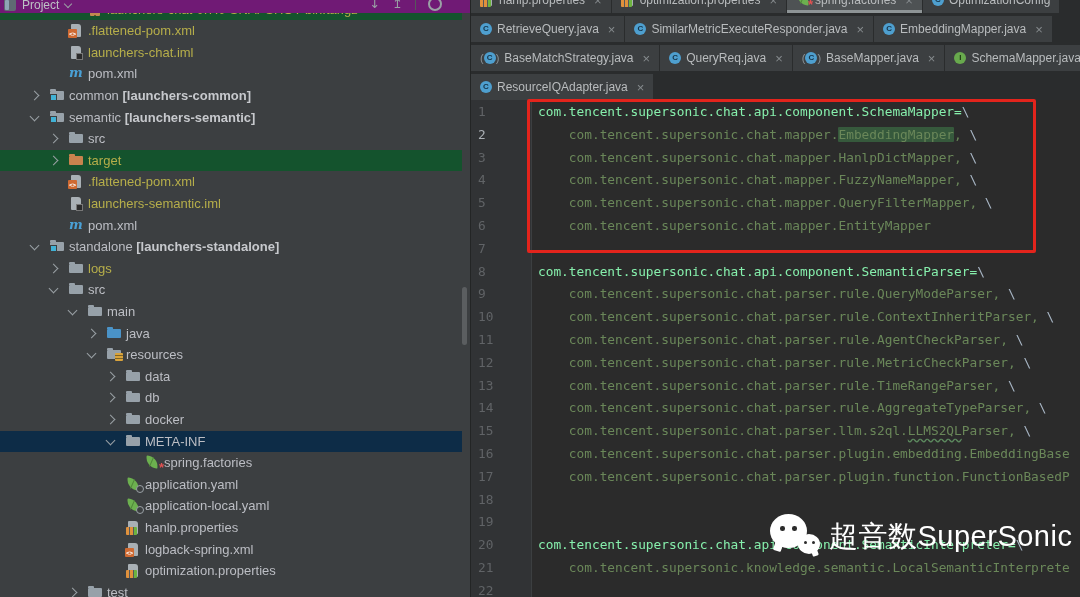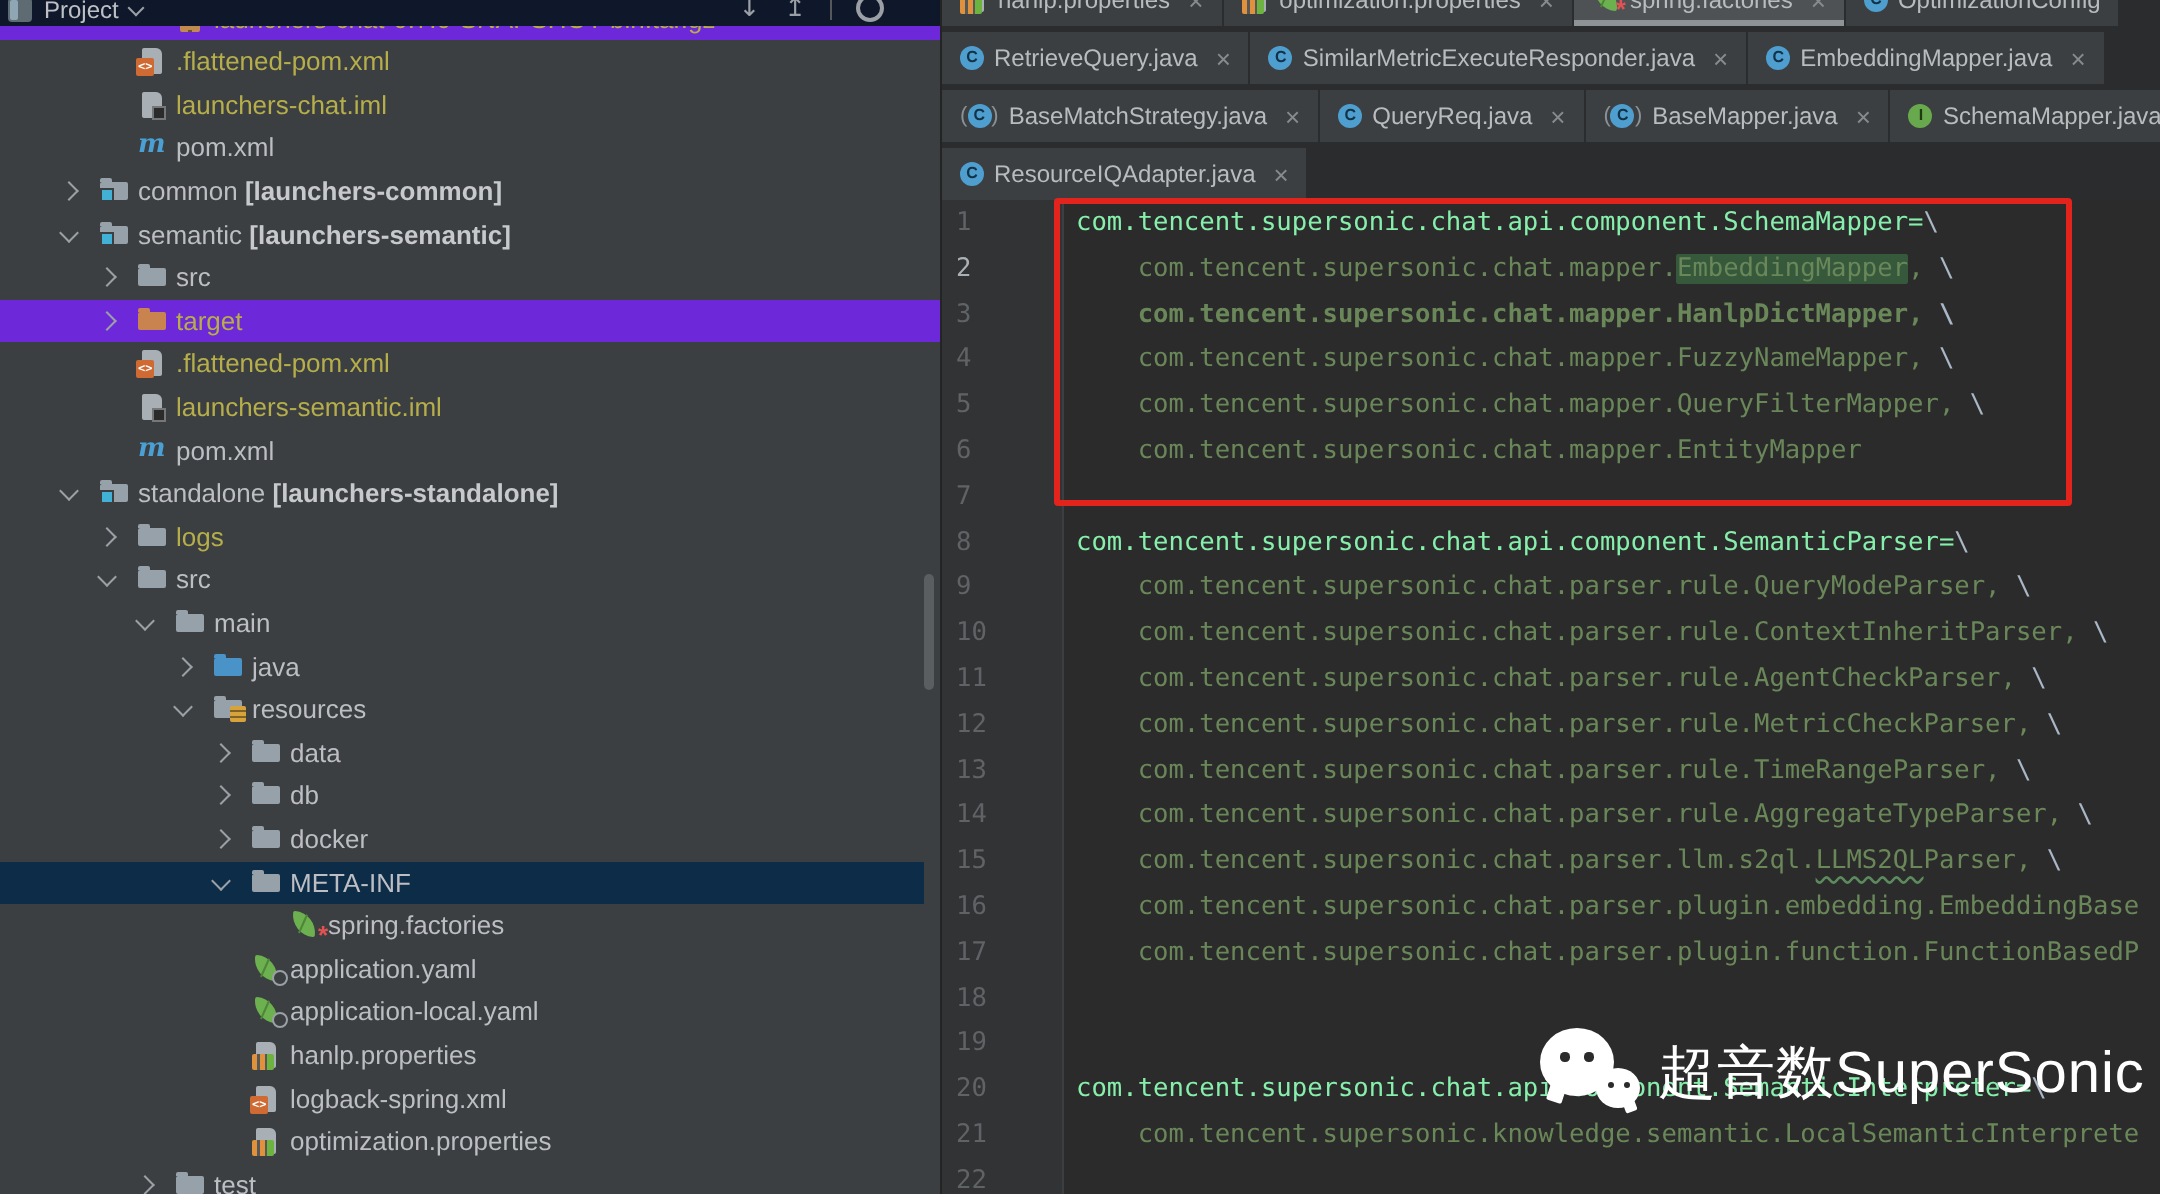--- a/index.html
+++ b/index.html
@@ -1,33 +1,33 @@
 <!DOCTYPE html>
 <html><head>
 <meta charset="utf-8">
 <style>
   html,body{margin:0;padding:0;width:1080px;height:597px;overflow:hidden;background:#2b2b2b;
     font-family:"Liberation Sans",sans-serif;-webkit-font-smoothing:antialiased;}
   .app{position:relative;width:1080px;height:597px;}
 
   
   .panel{position:absolute;left:0;top:0;width:470px;height:597px;background:#3c3f41;border-right:1px solid #232525;}
-  .panel-header{position:absolute;left:0;top:0;width:470px;height:13px;background:#0f172a;z-index:6;
+  .panel-header{position:absolute;left:0;top:0;width:470px;height:13px;background:#701a75;z-index:6;
     color:#bdc1c5;font-size:12px;text-decoration:underline;}
   .ph-left{position:absolute;left:4px;top:-2px;display:flex;align-items:center;gap:6px;}
   .pwin-icon{width:12px;height:12px;background:#5f6b73;border-radius:2px;position:relative;}
   .pwin-icon::after{content:"";position:absolute;left:1px;top:1px;width:4px;height:10px;background:#8fa6b5;border-radius:1px;}
   .ph-caret{width:5px;height:5px;border-right:1.4px solid #9aa0a5;border-bottom:1.4px solid #9aa0a5;transform:rotate(45deg);margin-top:-3px;}
   .ph-icons{position:absolute;right:28px;top:-4px;display:flex;align-items:center;gap:12px;color:#9aa0a5;font-size:13px;}
   .ph-sep{width:1px;height:12px;background:#55585a;}
   .gear{width:10px;height:10px;border:2px solid #9aa0a5;border-radius:50%;position:relative;}
 
   .tree{position:absolute;left:0;top:0;width:470px;height:597px;overflow:hidden;}
   .trow{position:absolute;left:0;width:462px;height:21.6px;font-size:13px;color:#bcbec4;white-space:nowrap;}
-  .trow.bg-olive{background:#6d28d9;padding-left:40px;}
+  .trow.bg-olive{background:#14532d;}
   .trow.bg-navy{background:#0d2c47;}
   .trow .lbl{position:absolute;top:3px;}
   .trow .lbl.yellow{color:#b6ae4a;}
   .trow .mod{font-weight:bold;color:#c7c9cd;}
   .chev{position:absolute;top:7px;width:6px;height:6px;border-right:1.6px solid #9aa0a5;border-bottom:1.6px solid #9aa0a5;}
   .chev.right{transform:rotate(-45deg);}
   .chev.down{transform:rotate(45deg);margin-top:-1px;}
 
   
   .ti{position:absolute;top:4px;width:16px;height:14px;}
@@ -405,21 +405,21 @@
           <div class="gnum" style="top: 365.8px;">17</div>
           <div class="gnum" style="top: 388.6px;">18</div>
           <div class="gnum" style="top: 411.4px;">19</div>
           <div class="gnum" style="top: 434.2px;">20</div>
           <div class="gnum" style="top: 457px;">21</div>
           <div class="gnum" style="top: 479.8px;">22</div>
         </div>
       <div class="code" id="code">
           <div class="cl" style="top: 1px;"><span class="k">com.tencent.supersonic.chat.api.component.SchemaMapper=</span><span class="c">\</span></div>
           <div class="cl" style="top: 23.8px;"><span class="v">    com.tencent.supersonic.chat.mapper.</span><span class="vh">EmbeddingMapper</span><span class="v">, </span><span class="c">\</span></div>
-          <div class="cl" style="top: 46.6px; font-weight: bold;"><span class="v">    com.tencent.supersonic.chat.mapper.HanlpDictMapper, </span><span class="c">\</span></div>
+          <div class="cl" style="top: 46.6px;"><span class="v">    com.tencent.supersonic.chat.mapper.HanlpDictMapper, </span><span class="c">\</span></div>
           <div class="cl" style="top: 69.4px;"><span class="v">    com.tencent.supersonic.chat.mapper.FuzzyNameMapper, </span><span class="c">\</span></div>
           <div class="cl" style="top: 92.2px;"><span class="v">    com.tencent.supersonic.chat.mapper.QueryFilterMapper, </span><span class="c">\</span></div>
           <div class="cl" style="top: 115px;"><span class="v">    com.tencent.supersonic.chat.mapper.EntityMapper</span></div>
           <div class="cl" style="top: 137.8px;"></div>
           <div class="cl" style="top: 160.6px;"><span class="k">com.tencent.supersonic.chat.api.component.SemanticParser=</span><span class="c">\</span></div>
           <div class="cl" style="top: 183.4px;"><span class="v">    com.tencent.supersonic.chat.parser.rule.QueryModeParser, </span><span class="c">\</span></div>
           <div class="cl" style="top: 206.2px;"><span class="v">    com.tencent.supersonic.chat.parser.rule.ContextInheritParser, </span><span class="c">\</span></div>
           <div class="cl" style="top: 229px;"><span class="v">    com.tencent.supersonic.chat.parser.rule.AgentCheckParser, </span><span class="c">\</span></div>
           <div class="cl" style="top: 274.6px;"><span class="v">    com.tencent.supersonic.chat.parser.rule.TimeRangeParser, </span><span class="c">\</span></div>
           <div class="cl" style="top: 251.8px;"><span class="v">    com.tencent.supersonic.chat.parser.rule.MetricCheckParser, </span><span class="c">\</span></div>

